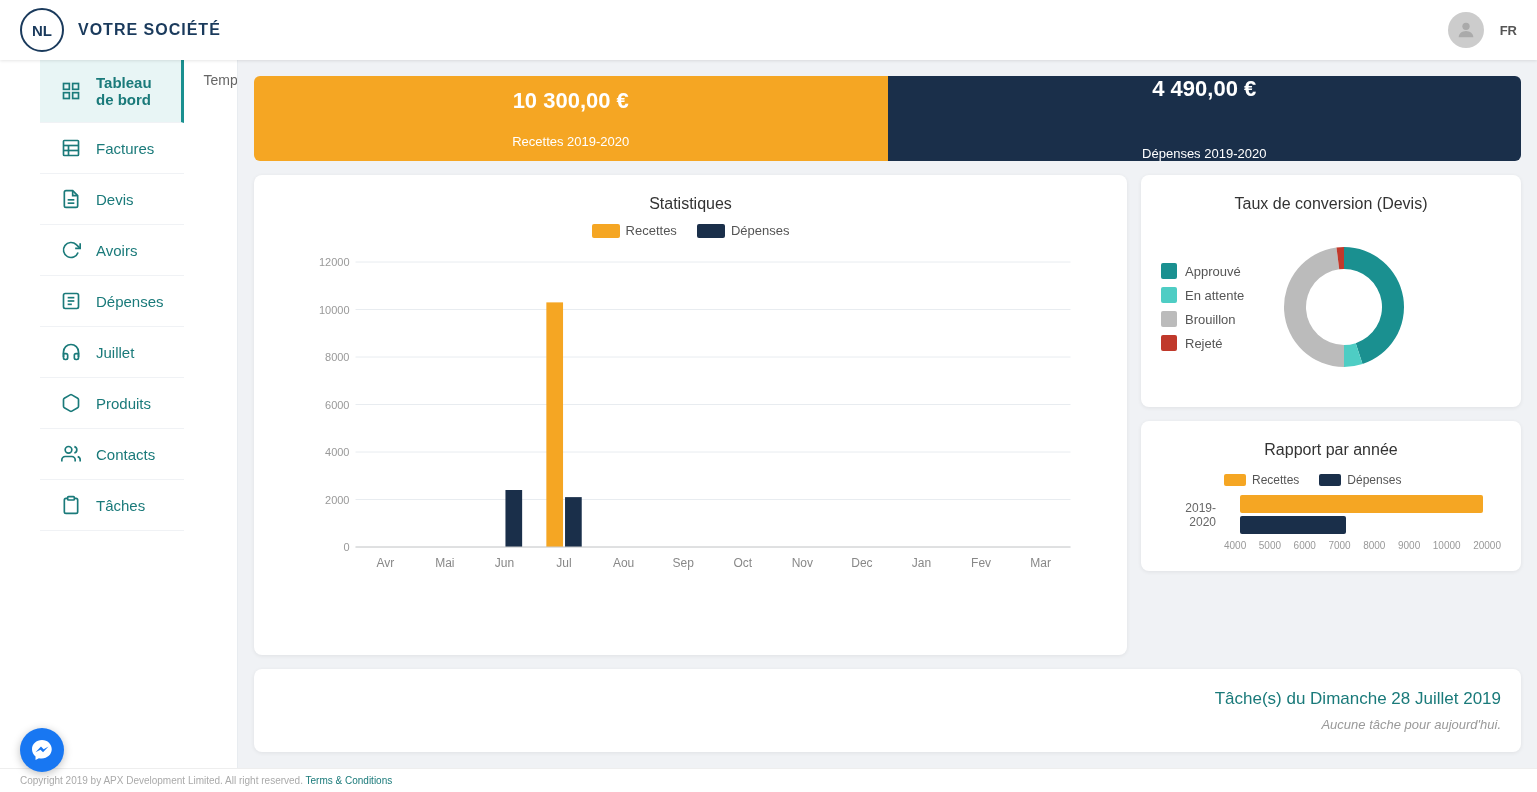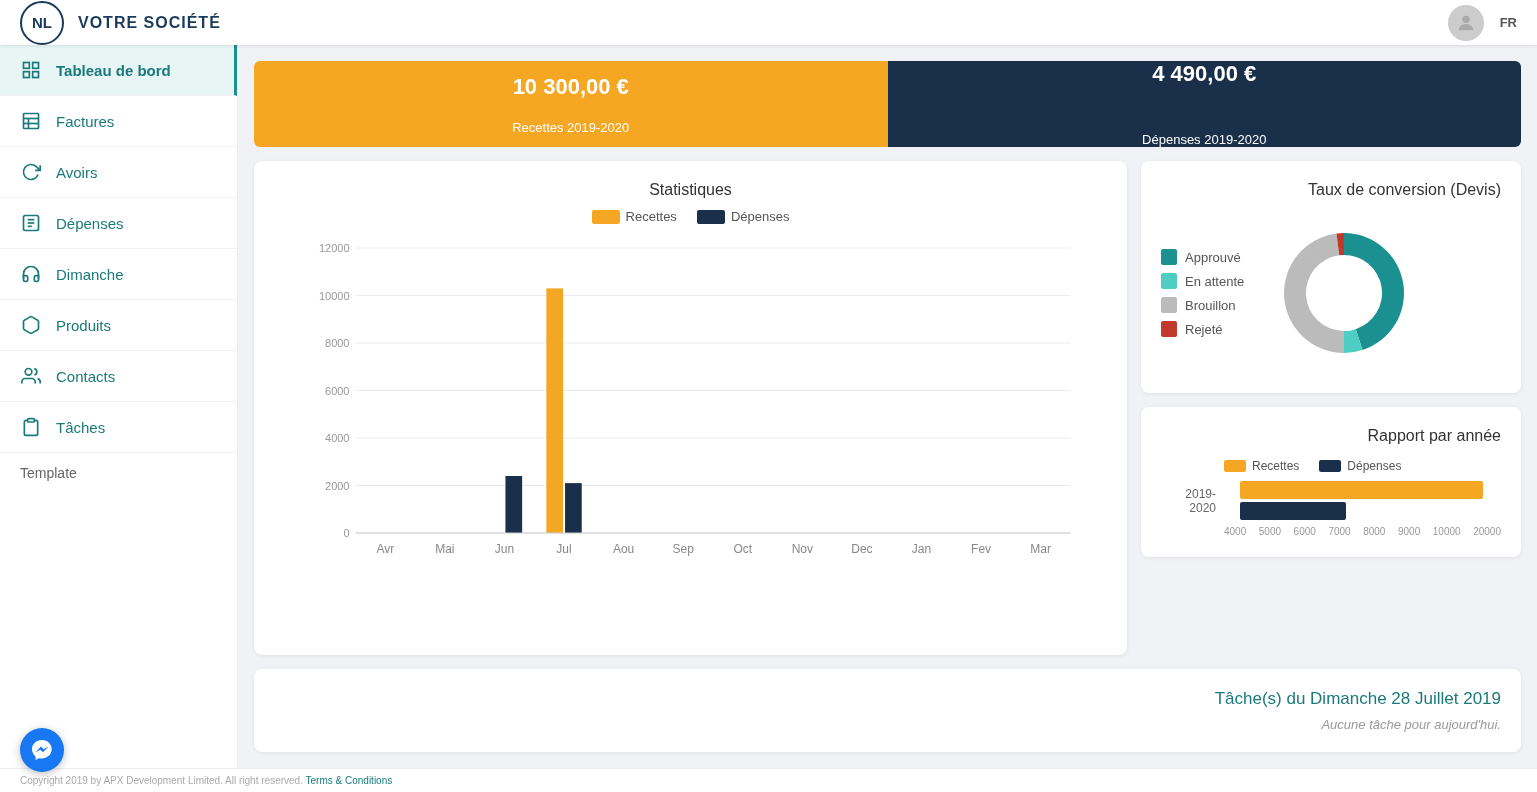--- a/index.html
+++ b/index.html
@@ -1,21 +1,21 @@
 <!DOCTYPE html>
 <html><head>
   <meta charset="utf-8">
   <style>
     * { box-sizing: border-box; margin: 0; padding: 0; }
     body { font-family: 'Segoe UI', Arial, sans-serif; background: #f0f2f5; display: flex; flex-direction: column; height: 792px; overflow: hidden; }
 
     
     .header {
       background: #fff;
-      height: 45px;
+      height: 60px;
       display: flex;
       align-items: center;
       justify-content: space-between;
       padding: 0 20px;
       box-shadow: 0 1px 3px rgba(0,0,0,0.1);
       flex-shrink: 0;
       z-index: 10;
     }
     .header-left { display: flex; align-items: center; gap: 14px; }
     .logo-circle {
@@ -34,23 +34,24 @@
 
     
     .layout { display: flex; flex: 1; overflow: hidden; }
 
     
     .sidebar {
       width: 238px;
       background: #fff;
       border-right: 1px solid #e8ecf0;
       display: flex;
-      flex-direction: column;
+      flex-direction: row;
       flex-shrink: 0;
       overflow-y: auto;
+      padding-left: 40px;
     }
     .sidebar-item {
       display: flex;
       align-items: center;
       gap: 14px;
       padding: 14px 20px;
       cursor: pointer;
       color: #1a7a7a;
       font-size: 15px;
       border-bottom: 1px solid #f0f2f5;
@@ -113,21 +114,21 @@
     svg.bar-chart { width: 100%; height: 340px; }
 
     
     .right-panels { width: 380px; display: flex; flex-direction: column; gap: 14px; }
     .panel {
       background: #fff;
       border-radius: 8px;
       padding: 20px;
       box-shadow: 0 1px 4px rgba(0,0,0,0.07);
     }
-    .panel-title { text-align: right; font-size: 16px; color: #333; font-weight: 500; margin-bottom: 14px; }
+    .panel-title { text-align: center; font-size: 16px; color: #333; font-weight: 500; margin-bottom: 14px; }
 
     
     .donut-container { display: flex; align-items: center; gap: 20px; }
     .donut-legend { display: flex; flex-direction: column; gap: 8px; }
     .donut-legend-item { display: flex; align-items: center; gap: 8px; font-size: 13px; color: #555; }
     .donut-color { width: 16px; height: 16px; border-radius: 2px; }
 
     
     .rapport-chart { margin-top: 8px; }
     .rapport-row { display: flex; align-items: center; gap: 24px; margin-bottom: 6px; }
@@ -215,20 +216,31 @@
               <line x1="3" y1="9" x2="21" y2="9"></line>
               <line x1="3" y1="15" x2="21" y2="15"></line>
               <line x1="9" y1="9" x2="9" y2="21"></line>
             </svg>
           </span>
           <span>Factures</span>
         </div>
         <div class="sidebar-item">
           <span class="sidebar-icon">
             <svg width="20" height="20" viewBox="0 0 24 24" fill="none" stroke="currentColor" stroke-width="2">
+              <path d="M14 2H6a2 2 0 00-2 2v16a2 2 0 002 2h12a2 2 0 002-2V8z"></path>
+              <polyline points="14 2 14 8 20 8"></polyline>
+              <line x1="16" y1="13" x2="8" y2="13"></line>
+              <line x1="16" y1="17" x2="8" y2="17"></line>
+            </svg>
+          </span>
+          <span>Devis</span>
+        </div>
+        <div class="sidebar-item">
+          <span class="sidebar-icon">
+            <svg width="20" height="20" viewBox="0 0 24 24" fill="none" stroke="currentColor" stroke-width="2">
               <polyline points="23 4 23 10 17 10"></polyline>
               <path d="M20.49 15a9 9 0 11-2.12-9.36L23 10"></path>
             </svg>
           </span>
           <span>Avoirs</span>
         </div>
         <div class="sidebar-item">
           <span class="sidebar-icon">
             <svg width="20" height="20" viewBox="0 0 24 24" fill="none" stroke="currentColor" stroke-width="2">
               <rect x="3" y="3" width="18" height="18" rx="2"></rect>
@@ -240,21 +252,21 @@
           <span>Dépenses</span>
         </div>
         <div class="sidebar-item">
           <span class="sidebar-icon">
             <svg width="20" height="20" viewBox="0 0 24 24" fill="none" stroke="currentColor" stroke-width="2">
               <path d="M3 18v-6a9 9 0 0118 0v6"></path>
               <path d="M21 19a2 2 0 01-2 2h-1a2 2 0 01-2-2v-3a2 2 0 012-2h3z"></path>
               <path d="M3 19a2 2 0 002 2h1a2 2 0 002-2v-3a2 2 0 00-2-2H3z"></path>
             </svg>
           </span>
-          <span>Dimanche</span>
+          <span>Juillet</span>
         </div>
         <div class="sidebar-item">
           <span class="sidebar-icon">
             <svg width="20" height="20" viewBox="0 0 24 24" fill="none" stroke="currentColor" stroke-width="2">
               <path d="M21 16V8a2 2 0 00-1-1.73l-7-4a2 2 0 00-2 0l-7 4A2 2 0 003 8v8a2 2 0 001 1.73l7 4a2 2 0 002 0l7-4A2 2 0 0021 16z"></path>
             </svg>
           </span>
           <span>Produits</span>
         </div>
         <div class="sidebar-item">

